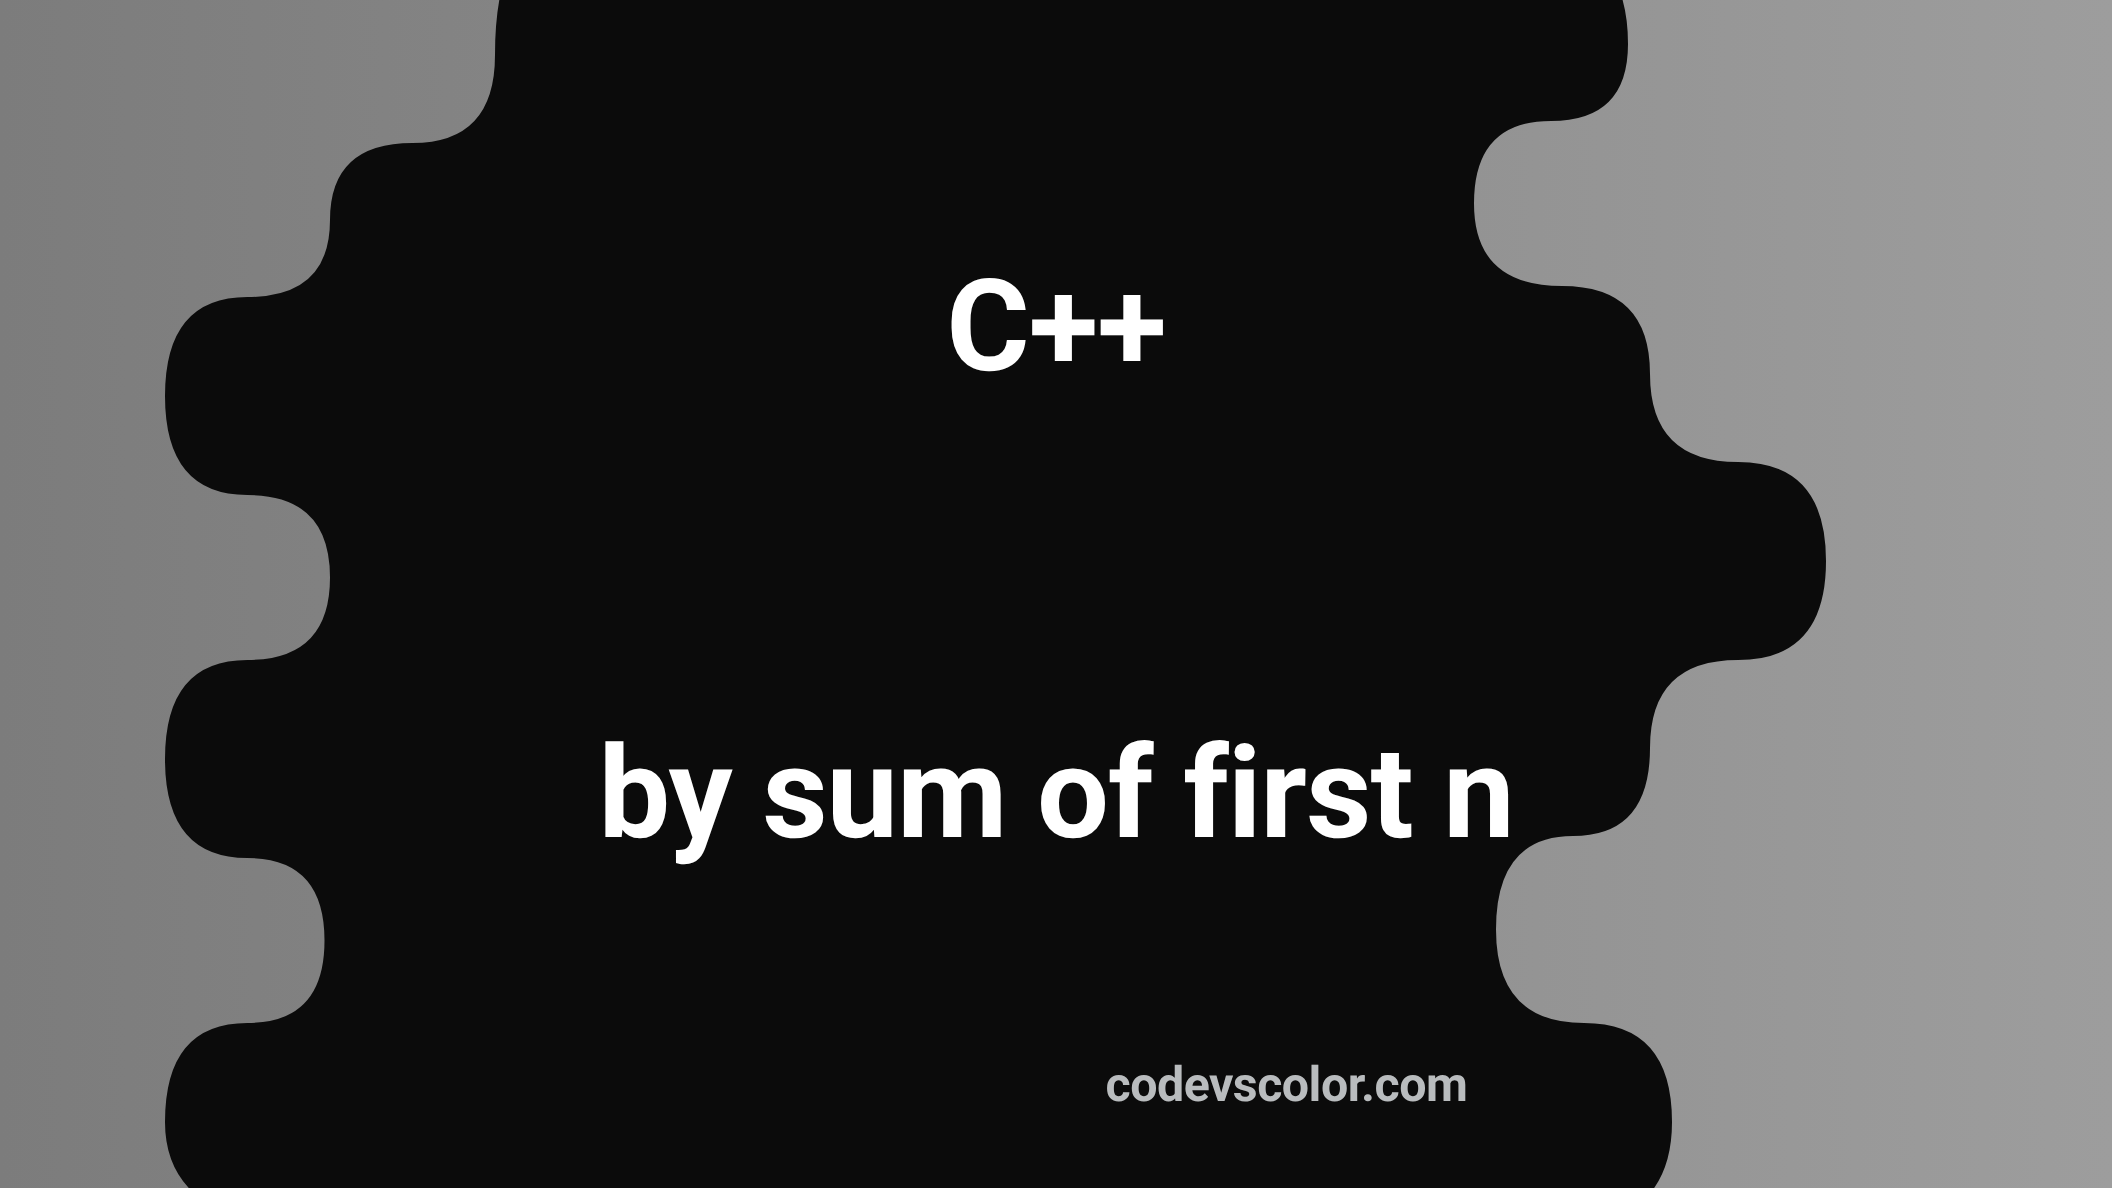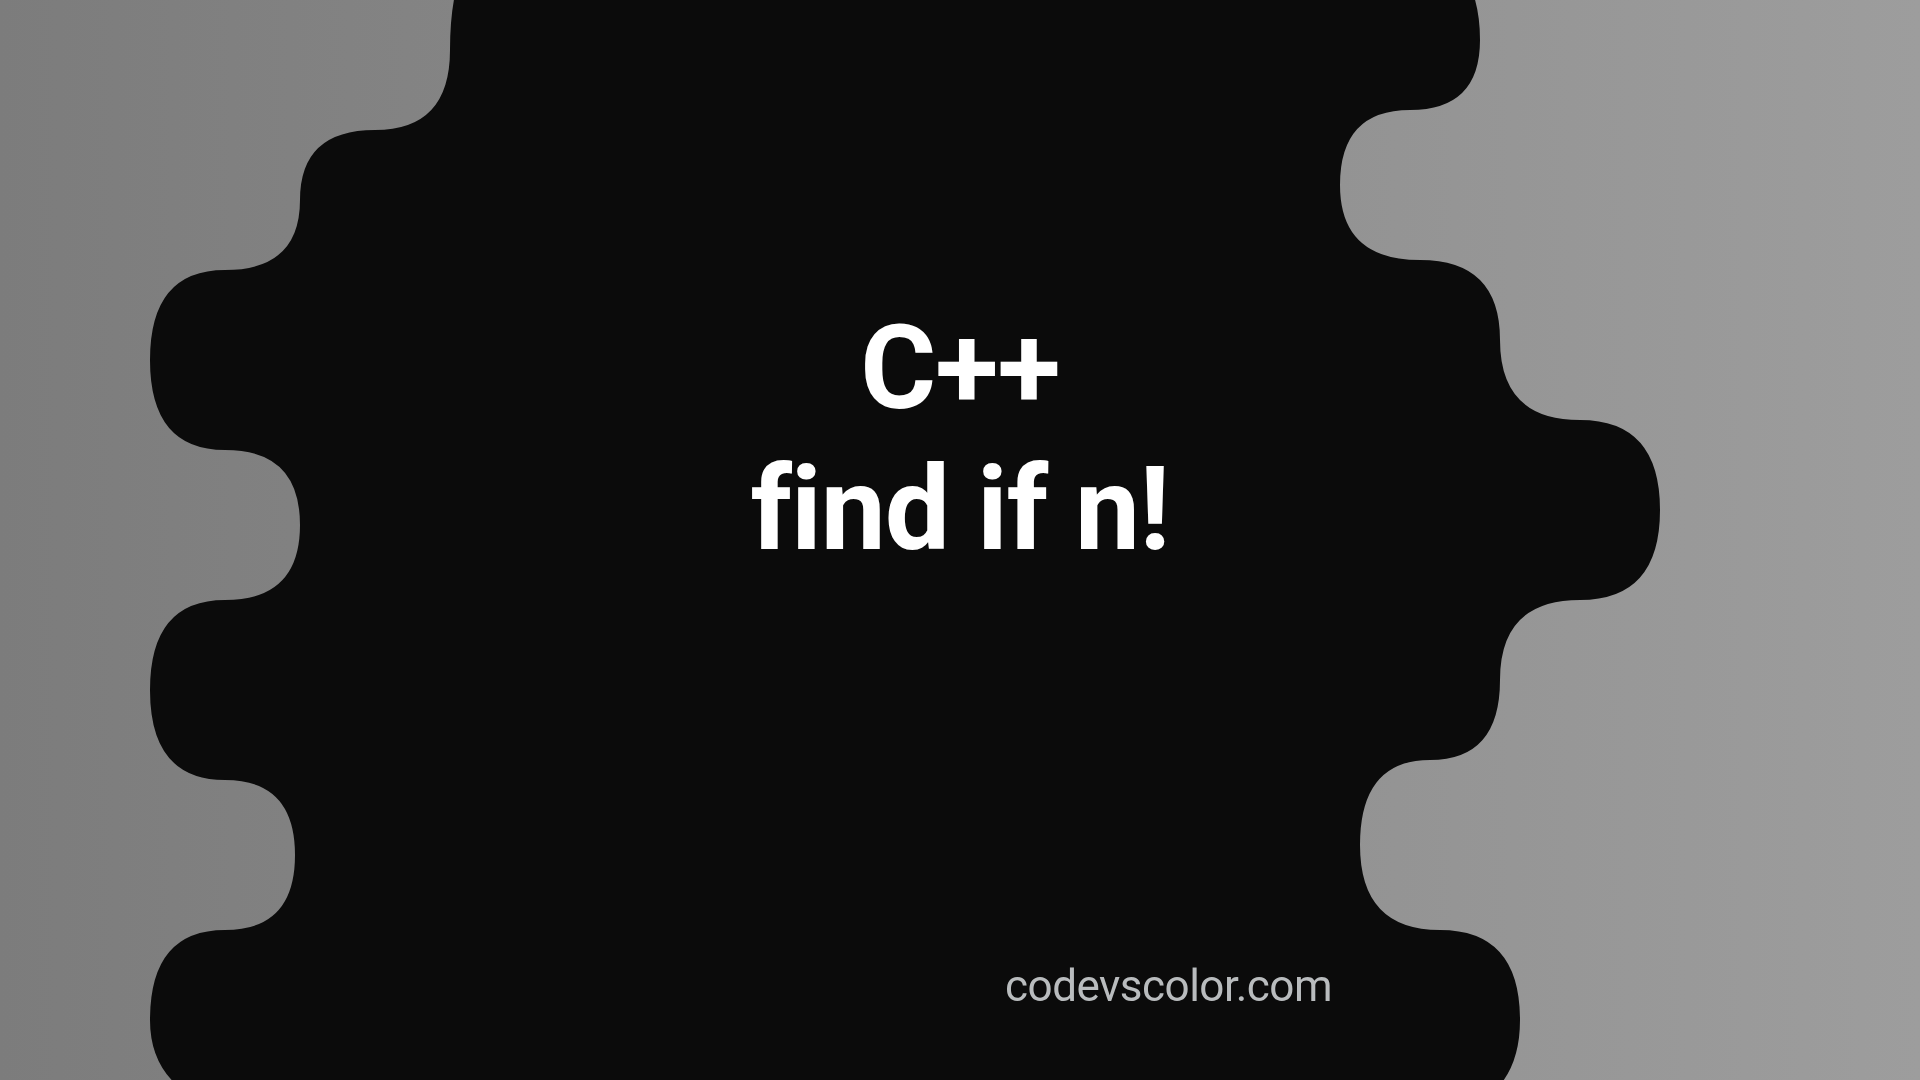--- a/index.html
+++ b/index.html
@@ -41,21 +41,21 @@
     text-align: center;
     letter-spacing: -1px;
     margin-top: -60px;
   }
   .watermark {
     position: absolute;
     bottom: 68px;
     left: 1005px;
     color: #b9bcbe;
     font-size: 44px;
-    font-weight: 400;
+    font-weight: 700;
     letter-spacing: -0.5px;
   }
 </style>
 </head>
 <body>
 
 <div class="stage">
 
   <svg class="blob" viewBox="0 0 1920 1080" preserveAspectRatio="none">
     <path fill="#0b0b0b" d="
@@ -90,20 +90,21 @@
       Q 300 130 375 130
       Q 450 130 450 50
       Q 450 -70 520 -70
       Z
     "></path>
   </svg>
 
   <div class="text-wrap">
     <div class="headline">
       <span>C++</span><br>
-      <span>find if n!</span><br>
       <br>
+      <br>
+      <span>by sum of first n</span>
     </div>
   </div>
 
   <div class="watermark">codevscolor.com</div>
 
 </div>
 
 </body></html>

